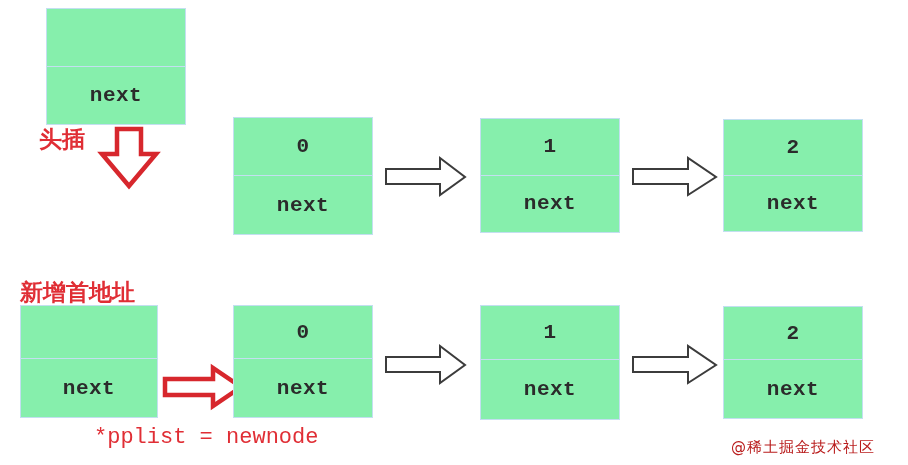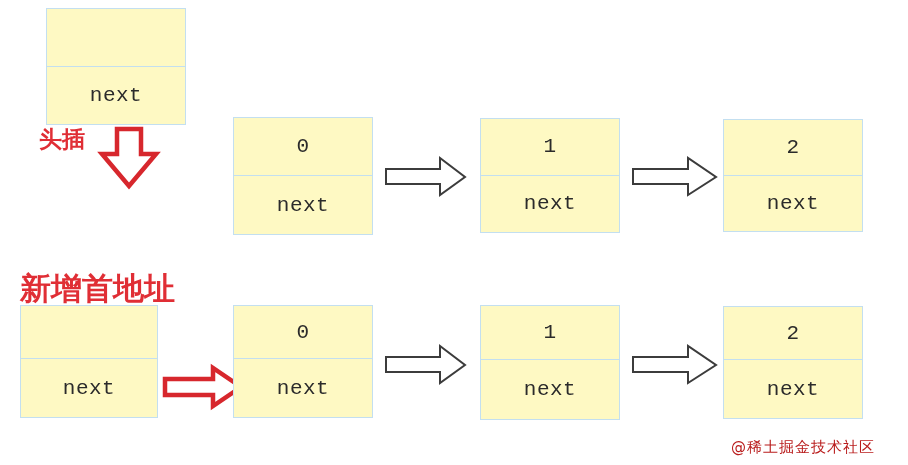--- a/index.html
+++ b/index.html
@@ -16,21 +16,22 @@
     height: 465px;
     background: #ffffff;
     overflow: hidden;
   }
 
   
   .node {
     position: absolute;
     box-sizing: border-box;
     border: 1.5px solid #c3dff0;
-    background: #fef9c3;
+    background: #86efac;
+    font-weight: bold;
   }
   .node .cell {
     box-sizing: border-box;
     width: 100%;
     display: flex;
     align-items: center;
     justify-content: center;
     font-family: "Liberation Mono", monospace;
     font-size: 21px;
     color: #2b2b2b;
@@ -123,21 +124,21 @@
     <svg width="86" height="40" viewBox="0 0 86 40">
       <polygon points="1,12 56,12 56,1 84,20 56,38 56,27 1,27" fill="#ffffff" stroke="#3c3c3c" stroke-width="2" stroke-linejoin="miter"></polygon>
     </svg>
   </div>
 
   <div class="node" style="left:723px; top:119px; width:140px; height:113px;">
     <div class="cell data">2</div>
     <div class="cell nextcell">next</div>
   </div>
 
-  <div class="label cjk" style="left:20px; top:272px; font-size:31px;">新增首地址</div>
+  <div class="label cjk" style="left:20px; top:280px; font-size:23px;">新增首地址</div>
 
   <div class="node tall" style="left:20px; top:305px; width:138px; height:113px;">
     <div class="cell data"></div>
     <div class="cell nextcell">next</div>
   </div>
 
   <div class="arrow" style="left:163px; top:366px; width:80px; height:42px;">
     <svg width="80" height="42" viewBox="0 0 80 42">
       <polygon points="2,13 50,13 50,2 78,21 50,40 50,29 2,29" fill="#ffffff" stroke="#d7272d" stroke-width="4.5" stroke-linejoin="miter"></polygon>
     </svg>
@@ -163,16 +164,17 @@
     <svg width="86" height="40" viewBox="0 0 86 40">
       <polygon points="1,12 56,12 56,1 84,20 56,38 56,27 1,27" fill="#ffffff" stroke="#3c3c3c" stroke-width="2" stroke-linejoin="miter"></polygon>
     </svg>
   </div>
 
   <div class="node tall" style="left:723px; top:306px; width:140px; height:113px;">
     <div class="cell data">2</div>
     <div class="cell nextcell">next</div>
   </div>
 
+  <div class="label mono" style="left:94px; top:426px; font-size:22px;">*pplist = newnode</div>
 
   <div class="watermark" style="left:731px; top:438px;">@稀土掘金技术社区</div>
 
 </div>
 
 </body></html>

